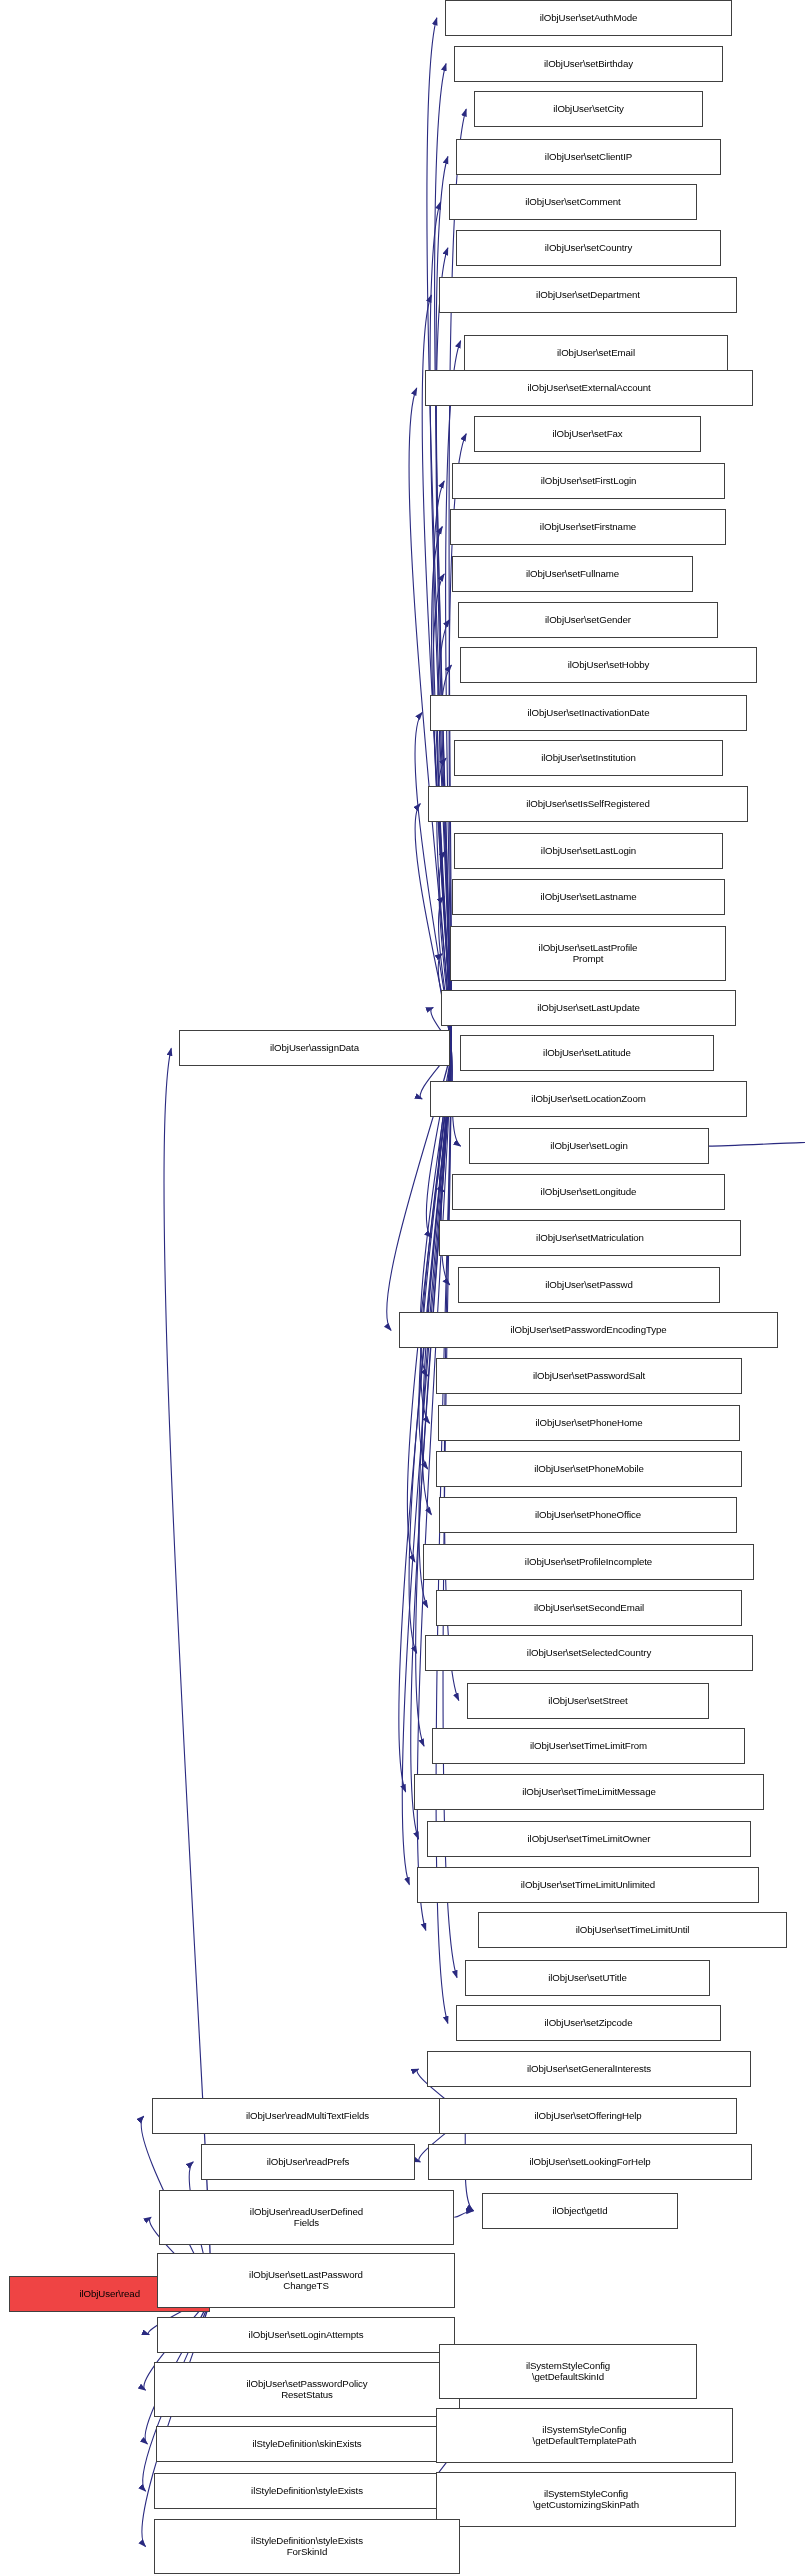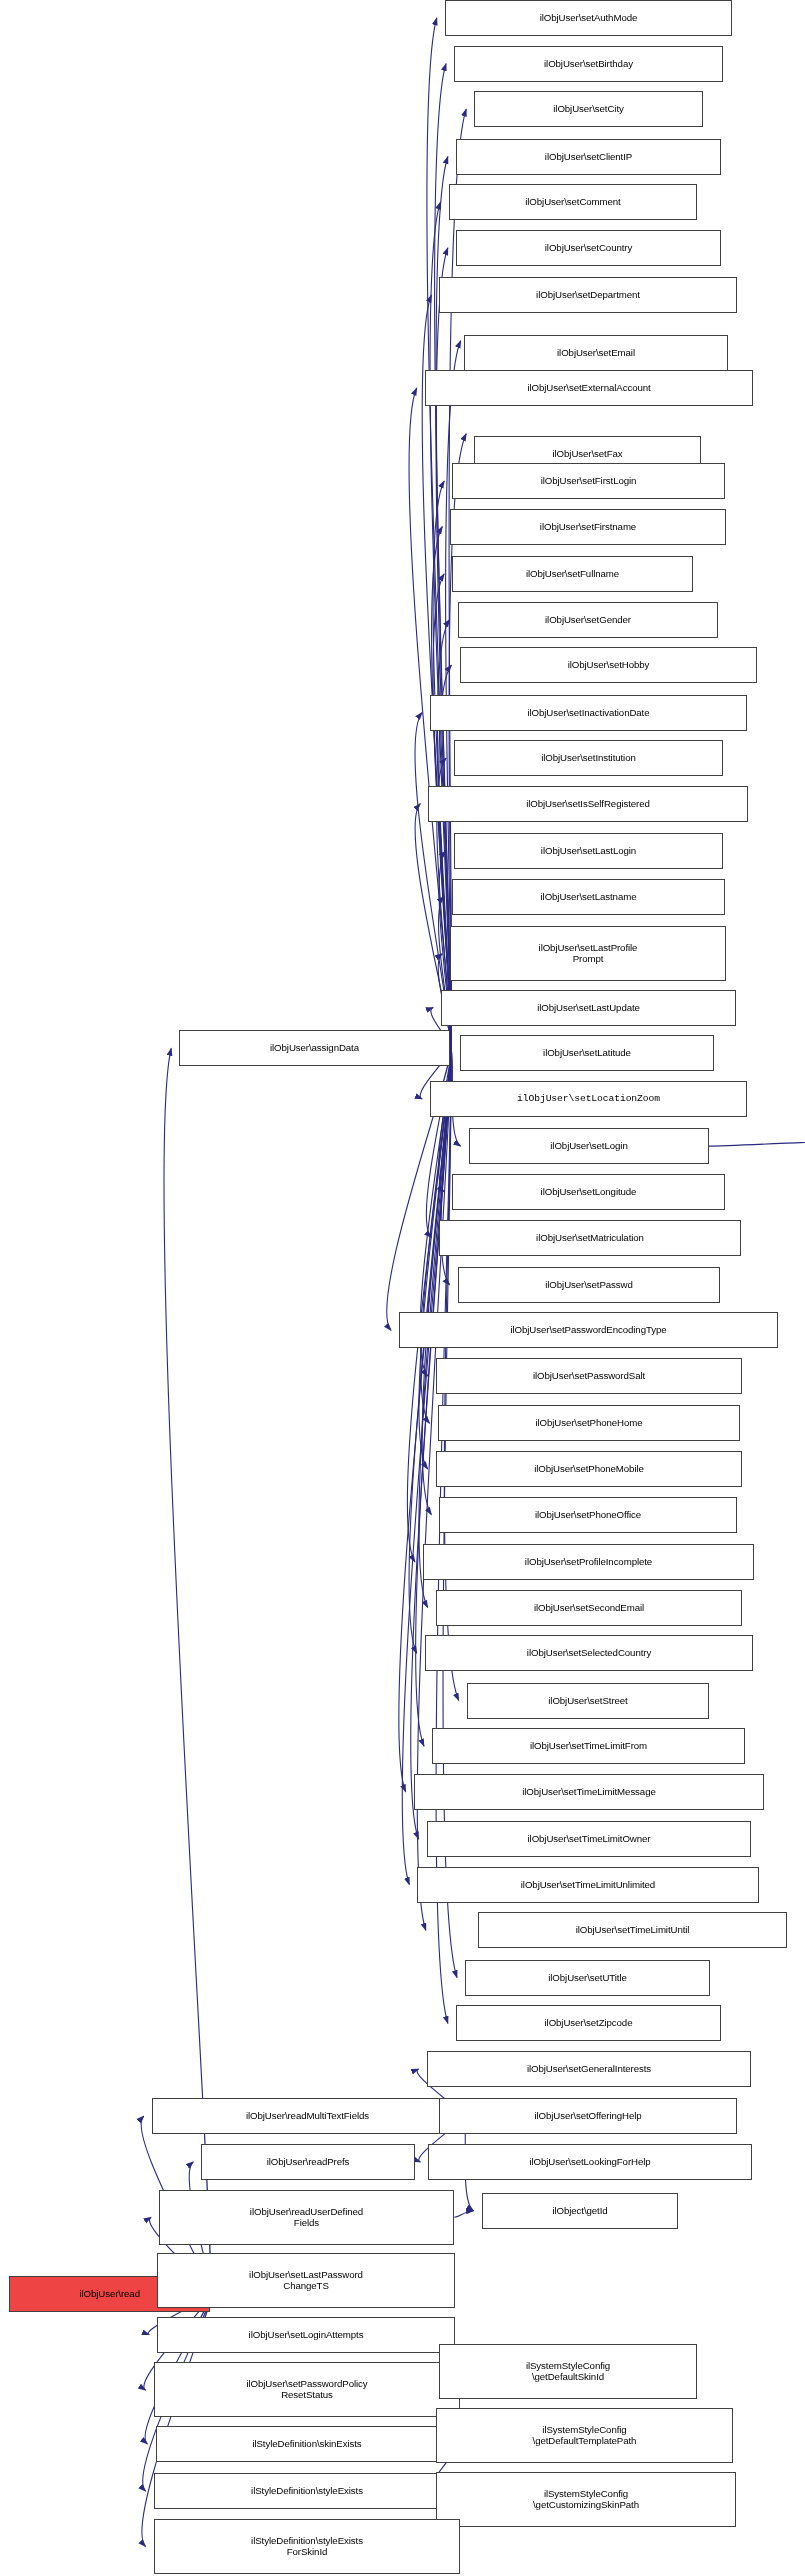--- a/index.html
+++ b/index.html
@@ -94,36 +94,36 @@
       <div class="node" style="left: 179px; top: 1030px; width: 271px; height: 36px;">ilObjUser\assignData</div>
       <div class="node" style="left: 445px; top: 0px; width: 287px; height: 36px;">ilObjUser\setAuthMode</div>
       <div class="node" style="left: 454px; top: 46px; width: 269px; height: 36px;">ilObjUser\setBirthday</div>
       <div class="node" style="left: 474px; top: 91px; width: 229px; height: 36px;">ilObjUser\setCity</div>
       <div class="node" style="left: 456px; top: 139px; width: 265px; height: 36px;">ilObjUser\setClientIP</div>
       <div class="node" style="left: 449px; top: 184px; width: 248px; height: 36px;">ilObjUser\setComment</div>
       <div class="node" style="left: 456px; top: 230px; width: 265px; height: 36px;">ilObjUser\setCountry</div>
       <div class="node" style="left: 439px; top: 277px; width: 298px; height: 36px;">ilObjUser\setDepartment</div>
       <div class="node" style="left: 464px; top: 323px; width: 264px; height: 36px; margin-top: 12px;">ilObjUser\setEmail</div>
       <div class="node" style="left: 425px; top: 370px; width: 328px; height: 36px;">ilObjUser\setExternalAccount</div>
-      <div class="node" style="left: 474px; top: 436px; width: 227px; height: 36px;">ilObjUser\setFax</div>
+      <div class="node" style="left: 474px; top: 416px; width: 227px; height: 36px;">ilObjUser\setFax</div>
       <div class="node" style="left: 452px; top: 463px; width: 273px; height: 36px;">ilObjUser\setFirstLogin</div>
       <div class="node" style="left: 450px; top: 509px; width: 276px; height: 36px;">ilObjUser\setFirstname</div>
       <div class="node" style="left: 452px; top: 556px; width: 241px; height: 36px;">ilObjUser\setFullname</div>
       <div class="node" style="left: 458px; top: 602px; width: 260px; height: 36px;">ilObjUser\setGender</div>
       <div class="node" style="left: 460px; top: 647px; width: 297px; height: 36px;">ilObjUser\setHobby</div>
       <div class="node" style="left: 430px; top: 695px; width: 317px; height: 36px;">ilObjUser\setInactivationDate</div>
       <div class="node" style="left: 454px; top: 740px; width: 269px; height: 36px;">ilObjUser\setInstitution</div>
       <div class="node" style="left: 428px; top: 786px; width: 320px; height: 36px;">ilObjUser\setIsSelfRegistered</div>
       <div class="node" style="left: 454px; top: 833px; width: 269px; height: 36px;">ilObjUser\setLastLogin</div>
       <div class="node" style="left: 452px; top: 879px; width: 273px; height: 36px;">ilObjUser\setLastname</div>
       <div class="node" style="left: 450px; top: 926px; width: 276px; height: 55px;">ilObjUser\setLastProfile
 Prompt</div>
       <div class="node" style="left: 441px; top: 990px; width: 295px; height: 36px;">ilObjUser\setLastUpdate</div>
       <div class="node" style="left: 460px; top: 1035px; width: 254px; height: 36px;">ilObjUser\setLatitude</div>
-      <div class="node" style="left: 430px; top: 1081px; width: 317px; height: 36px; font-family: Liberation Mono, monospace;">ilObjUser\setLocationZoom</div>
+      <div class="node" style="left: 430px; top: 1081px; width: 317px; height: 36px;">ilObjUser\setLocationZoom</div>
       <div class="node" style="left: 469px; top: 1128px; width: 240px; height: 36px;">ilObjUser\setLogin</div>
       <div class="node" style="left: 452px; top: 1174px; width: 273px; height: 36px;">ilObjUser\setLongitude</div>
       <div class="node" style="left: 439px; top: 1220px; width: 302px; height: 36px;">ilObjUser\setMatriculation</div>
       <div class="node" style="left: 458px; top: 1267px; width: 262px; height: 36px;">ilObjUser\setPasswd</div>
       <div class="node" style="left: 399px; top: 1312px; width: 379px; height: 36px;">ilObjUser\setPasswordEncodingType</div>
       <div class="node" style="left: 436px; top: 1358px; width: 306px; height: 36px;">ilObjUser\setPasswordSalt</div>
       <div class="node" style="left: 438px; top: 1405px; width: 302px; height: 36px;">ilObjUser\setPhoneHome</div>
       <div class="node" style="left: 436px; top: 1451px; width: 306px; height: 36px;">ilObjUser\setPhoneMobile</div>
       <div class="node" style="left: 439px; top: 1497px; width: 298px; height: 36px;">ilObjUser\setPhoneOffice</div>
       <div class="node" style="left: 423px; top: 1544px; width: 331px; height: 36px;">ilObjUser\setProfileIncomplete</div>

